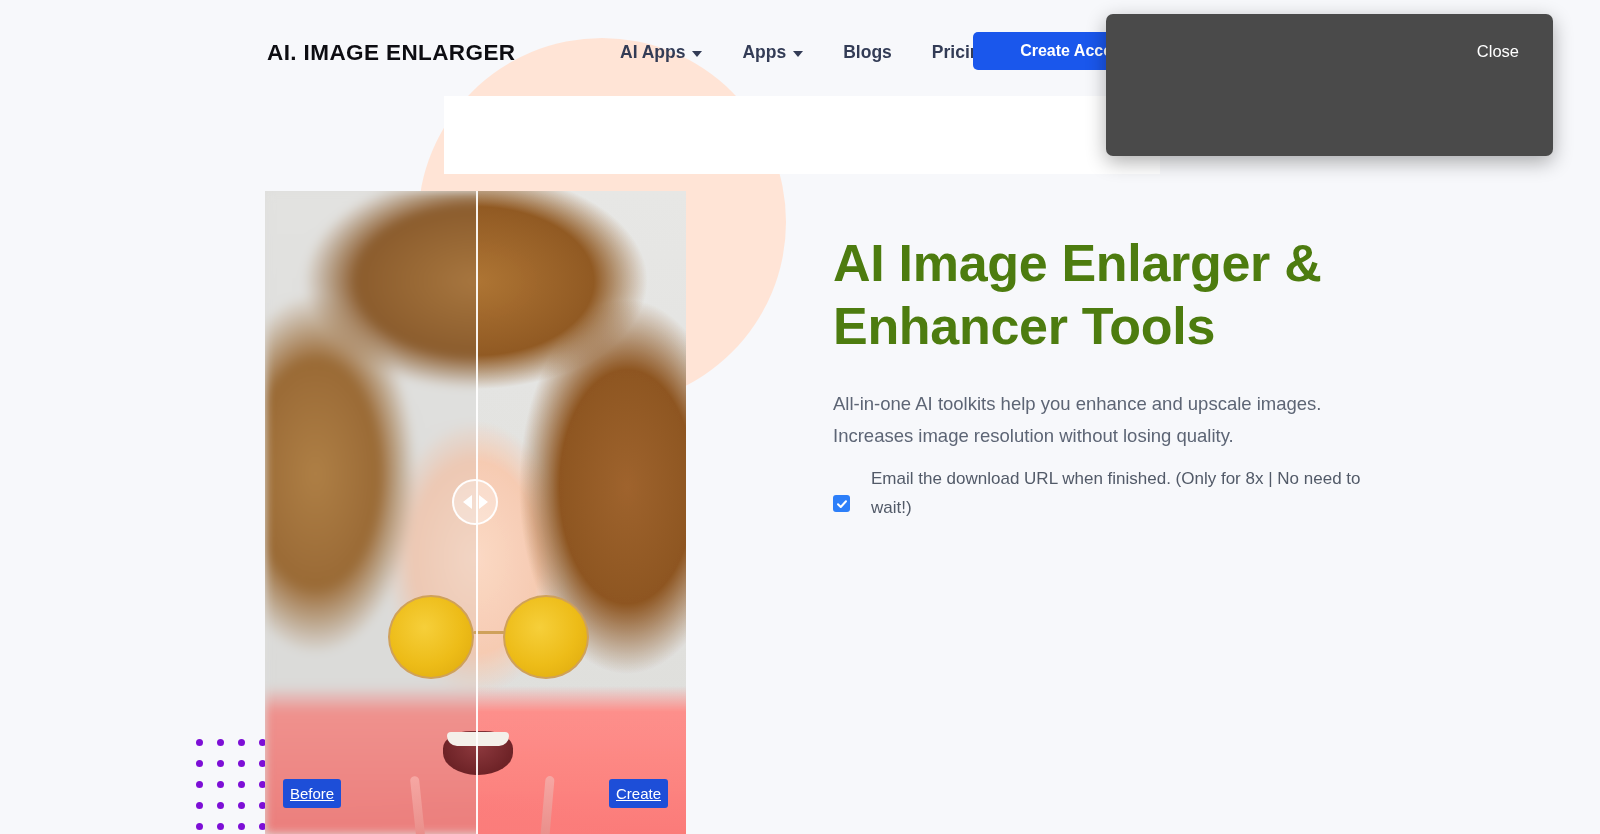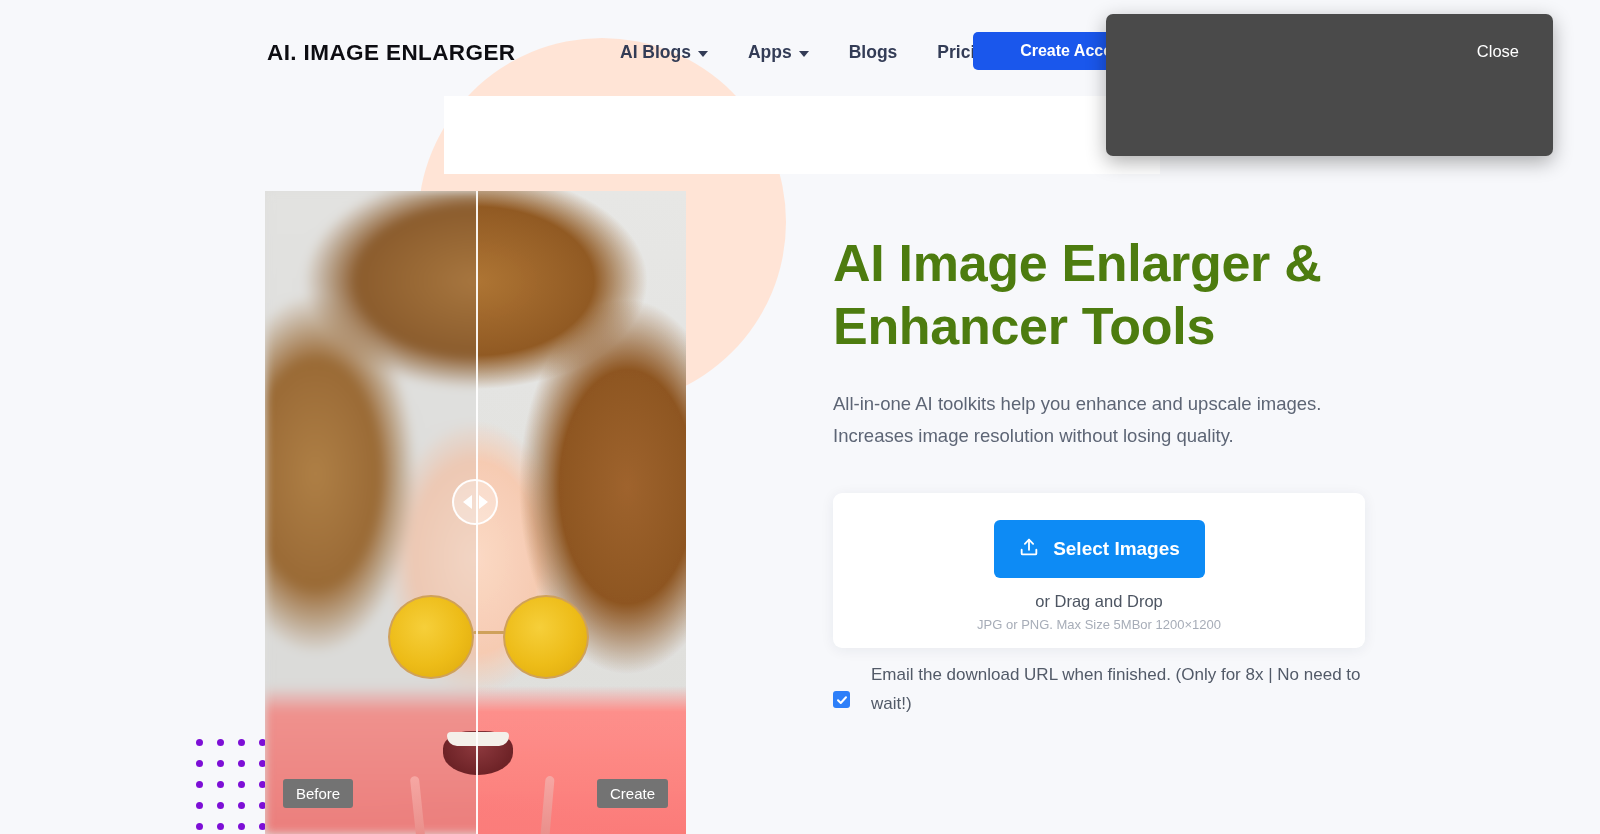--- a/index.html
+++ b/index.html
@@ -200,27 +200,28 @@
   .arr {
     width: 0; height: 0;
     border-top: 7px solid transparent;
     border-bottom: 7px solid transparent;
   }
   .arr.l { border-right: 9px solid #ffffff; }
   .arr.r { border-left: 9px solid #ffffff; }
 
   .tag {
     position: absolute;
-    background: #737373;
+    background: #1d4ed8;
     color: #ffffff;
     font-size: 15px;
-    padding: 7px 13px;
+    padding: 7px 7px;
     border-radius: 3px;
     z-index: 16;
     line-height: 1;
+    text-decoration: underline;
   }
   .tag.before-tag { left: 18px; bottom: 26px; }
   .tag.after-tag  { right: 18px; bottom: 26px; }
 
   
   .dotgrid {
     position: absolute;
     left: 196px; top: 739px;
     width: 72px; height: 95px;
     z-index: 3;
@@ -314,21 +315,21 @@
 
   <div class="peach-circle"></div>
 
   <div class="ad-band"></div>
 
   <header class="header">
     <div class="logo">AI. IMAGE ENLARGER</div>
 
     <nav class="nav">
       <div class="nav-item">
-        <span>AI Blogs</span>
+        <span>AI Apps</span>
         <span class="caret"></span>
       </div>
       <div class="nav-item">
         <span>Apps</span>
         <span class="caret"></span>
       </div>
       <div class="nav-item">
         <span>Blogs</span>
       </div>
       <div class="nav-item">
@@ -402,34 +403,20 @@
       <div class="dot" style="left: 0px; top: 84px; background: rgb(125, 15, 214);"></div>
       <div class="dot" style="left: 21px; top: 84px; background: rgb(125, 15, 214);"></div>
       <div class="dot" style="left: 42px; top: 84px; background: rgb(125, 15, 214);"></div>
       <div class="dot" style="left: 63px; top: 84px; background: rgb(125, 15, 214);"></div>
     </div>
 
   <section class="hero-right">
     <h1 class="hero-title">AI Image Enlarger &amp; Enhancer Tools</h1>
     <p class="hero-sub">All-in-one AI toolkits help you enhance and upscale images. Increases image resolution without losing quality.</p>
 
-    <div class="upload-card">
-      <button class="select-btn">
-        <span class="upload-icon">
-          <svg width="22" height="22" viewBox="0 0 24 24" fill="none" stroke="#ffffff" stroke-width="2" stroke-linecap="round" stroke-linejoin="round">
-            <path d="M4 15v4a1 1 0 0 0 1 1h14a1 1 0 0 0 1-1v-4"></path>
-            <path d="M12 15V4"></path>
-            <path d="M7.5 8.5 12 4l4.5 4.5"></path>
-          </svg>
-        </span>
-        <span>Select Images</span>
-      </button>
-      <div class="drag-text">or Drag and Drop</div>
-      <div class="limit-text">JPG or PNG. Max Size 5MBor 1200×1200</div>
-    </div>
 
     <div class="email-row">
       <div class="email-check">
         <svg width="12" height="12" viewBox="0 0 24 24" fill="none" stroke="#ffffff" stroke-width="4" stroke-linecap="round" stroke-linejoin="round">
           <path d="M4 12.5 9.5 18 20 6.5"></path>
         </svg>
       </div>
       <span>Email the download URL when finished. (Only for 8x | No need to wait!)</span>
     </div>
   </section>

